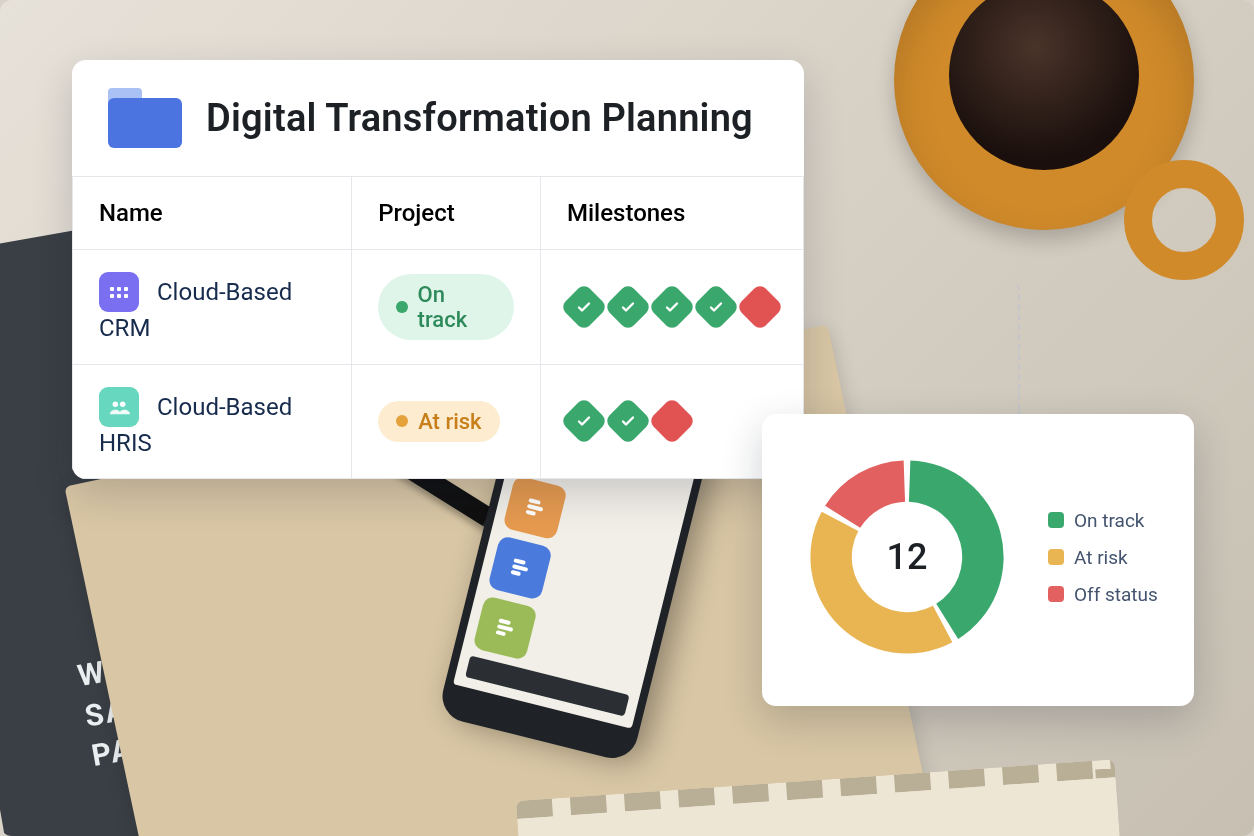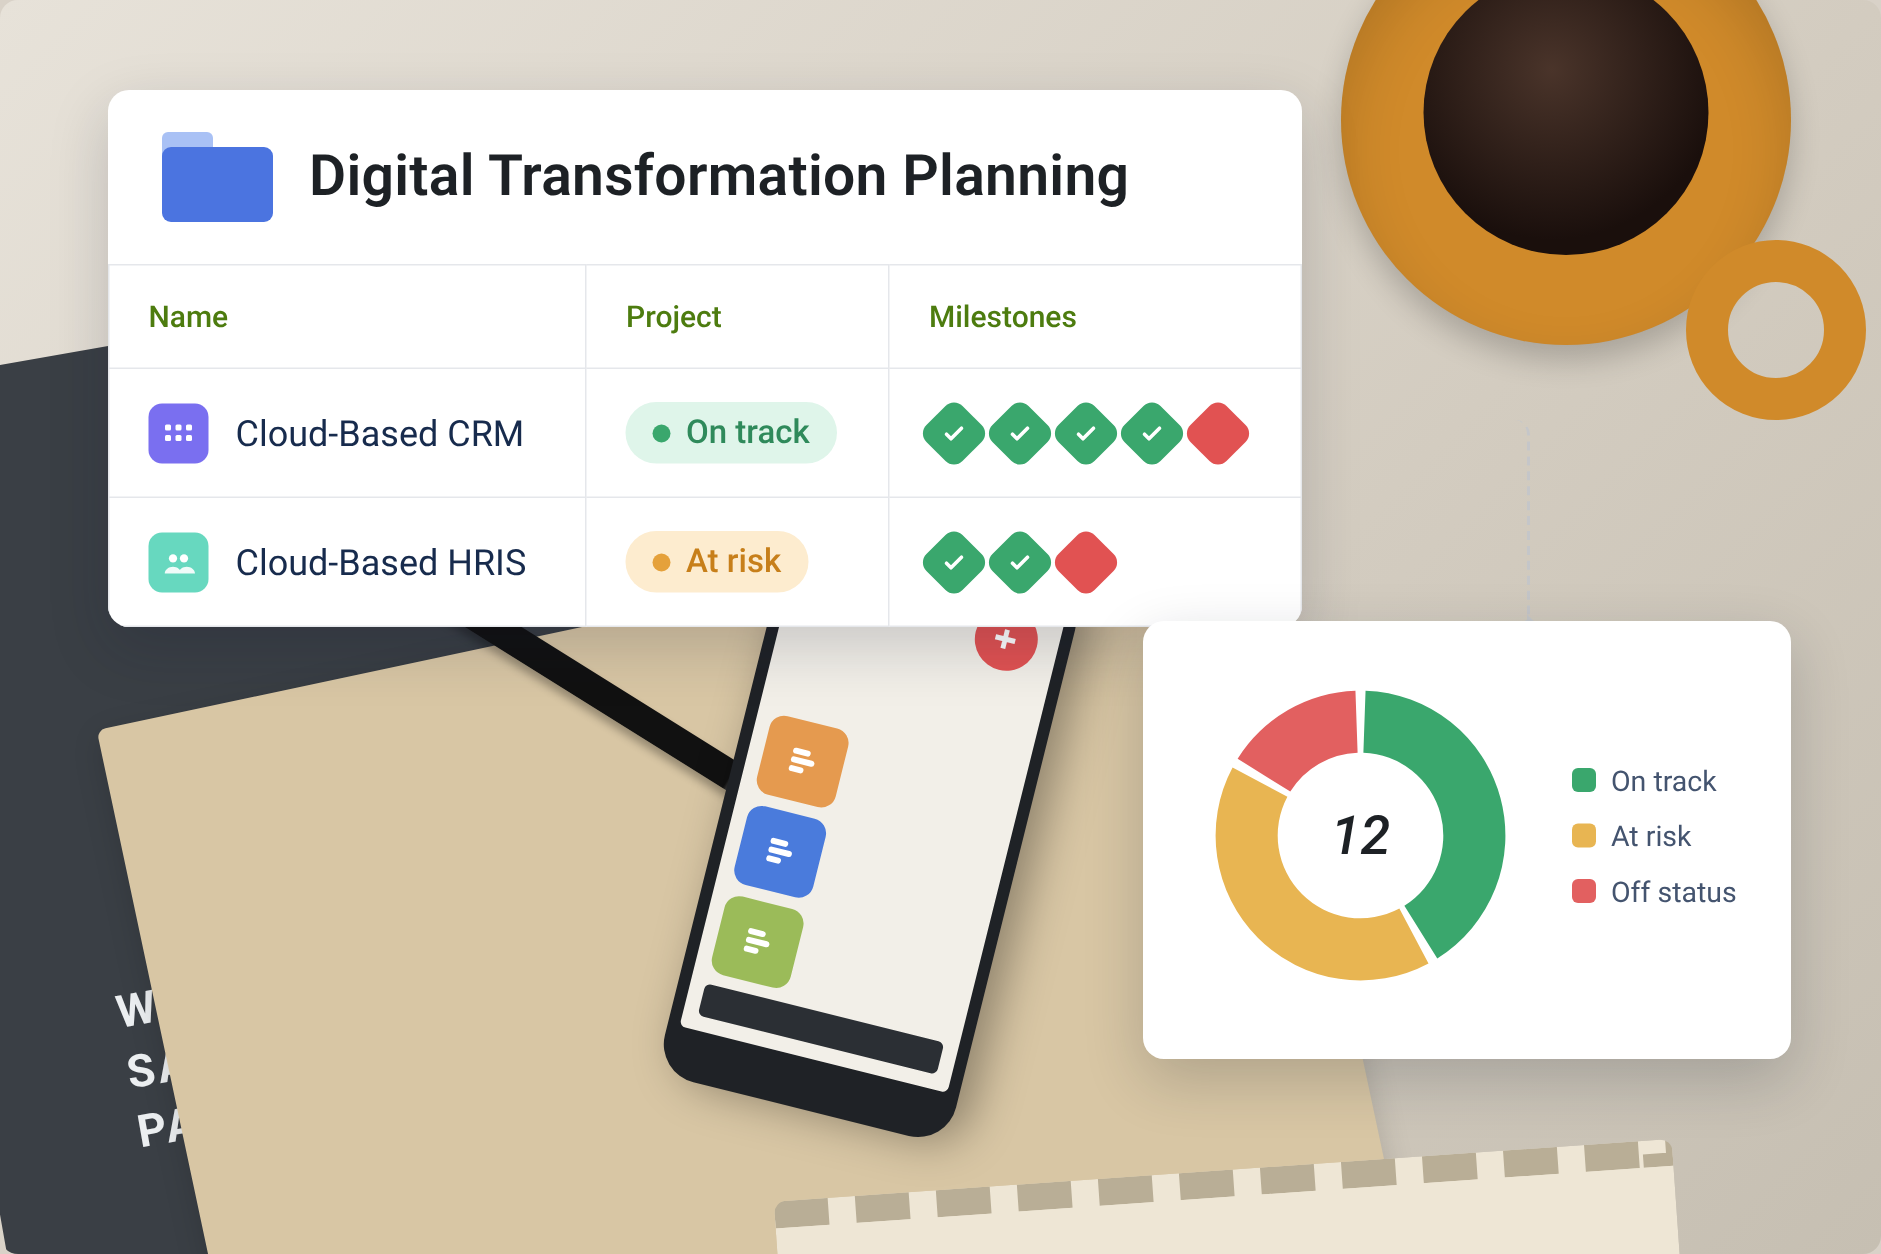--- a/index.html
+++ b/index.html
@@ -69,21 +69,21 @@
   .scene .phone .tile .bars span:nth-child(2){height:16px}
   .scene .phone .tile .bars span:nth-child(3){height:12px}
   .scene .phone .fab {
     position:absolute; right:14px; bottom:14px; width:42px; height:42px;
     background:#e15252; border-radius:50%; color:#fff; display:flex; align-items:center; justify-content:center;
     font-size:26px; font-weight:700;
   }
 
   
   .card {
-    position:absolute; left:72px; top:60px; width:796px;
+    position:absolute; left:72px; top:60px; width:732px;
     background:#ffffff; border-radius:14px;
     box-shadow:0 14px 40px rgba(15,23,42,.18);
     overflow:hidden;
   }
   .card-header {
     display:flex; align-items:center; gap:24px;
     padding:28px 36px;
   }
   .folder-icon {
     width:74px; height:60px; position:relative;
@@ -93,21 +93,21 @@
     background:#a9c1f5; border-radius:4px 4px 0 0;
   }
   .folder-icon .body {
     position:absolute; left:0; top:10px; width:74px; height:50px;
     background:#4b74e0; border-radius:6px;
   }
   .card-title { font-size:38px; font-weight:600; color:#1d2125; letter-spacing:0.2px; }
   .table { width:100%; border-collapse:collapse; }
   .table th, .table td {
     text-align:left; border:1px solid #e5e7eb; padding:22px 26px;
-    font-size:20px; color:#4d7c0f;
+    font-size:24px; color:#000000;
   }
   .table th { font-weight:500; background:#fff; }
   .table td { color:#172b4d; font-size:24px; }
   .row-icon { width:40px; height:40px; border-radius:9px; display:inline-flex; align-items:center; justify-content:center; margin-right:18px; vertical-align:middle; }
   .row-icon.purple { background:#7a6ff0; }
   .row-icon.teal   { background:#67d8bf; }
   .row-icon .dots { display:grid; grid-template-columns:repeat(3,4px); gap:3px; }
   .row-icon .dots span { width:4px; height:4px; background:#fff; border-radius:1px; }
   .status-chip {
     display:inline-flex; align-items:center; gap:10px;
@@ -131,21 +131,21 @@
     background:#ffffff; border-radius:14px;
     box-shadow:0 14px 40px rgba(15,23,42,.20);
     padding:28px 30px 34px 30px;
   }
   .status-title { font-size:28px; font-weight:600; color:#1d2125; margin-bottom:18px; }
   .status-body { display:flex; align-items:center; gap:26px; }
   .donut-wrap { position:relative; width:230px; height:230px; }
   .donut-wrap svg { width:230px; height:230px; }
   .donut-center {
     position:absolute; inset:0; display:flex; align-items:center; justify-content:center;
-    font-size:36px; font-weight:500; color:#1d2125;font-style:italic;
+    font-size:36px; font-weight:500; color:#1d2125;
   }
   .legend { display:flex; flex-direction:column; gap:14px; font-size:19px; color:#44546f; }
   .legend-item { display:flex; align-items:center; gap:10px; }
   .legend-swatch { width:16px; height:16px; border-radius:4px; }
 
   
   .connector {
     position:absolute; left:870px; top:280px; width:150px; height:140px;
     border:2px dashed #b9c3d4; border-left:none; border-top-left-radius:0;
     border-top:none; border-bottom-left-radius:0; border-radius:0 10px 10px 0;

